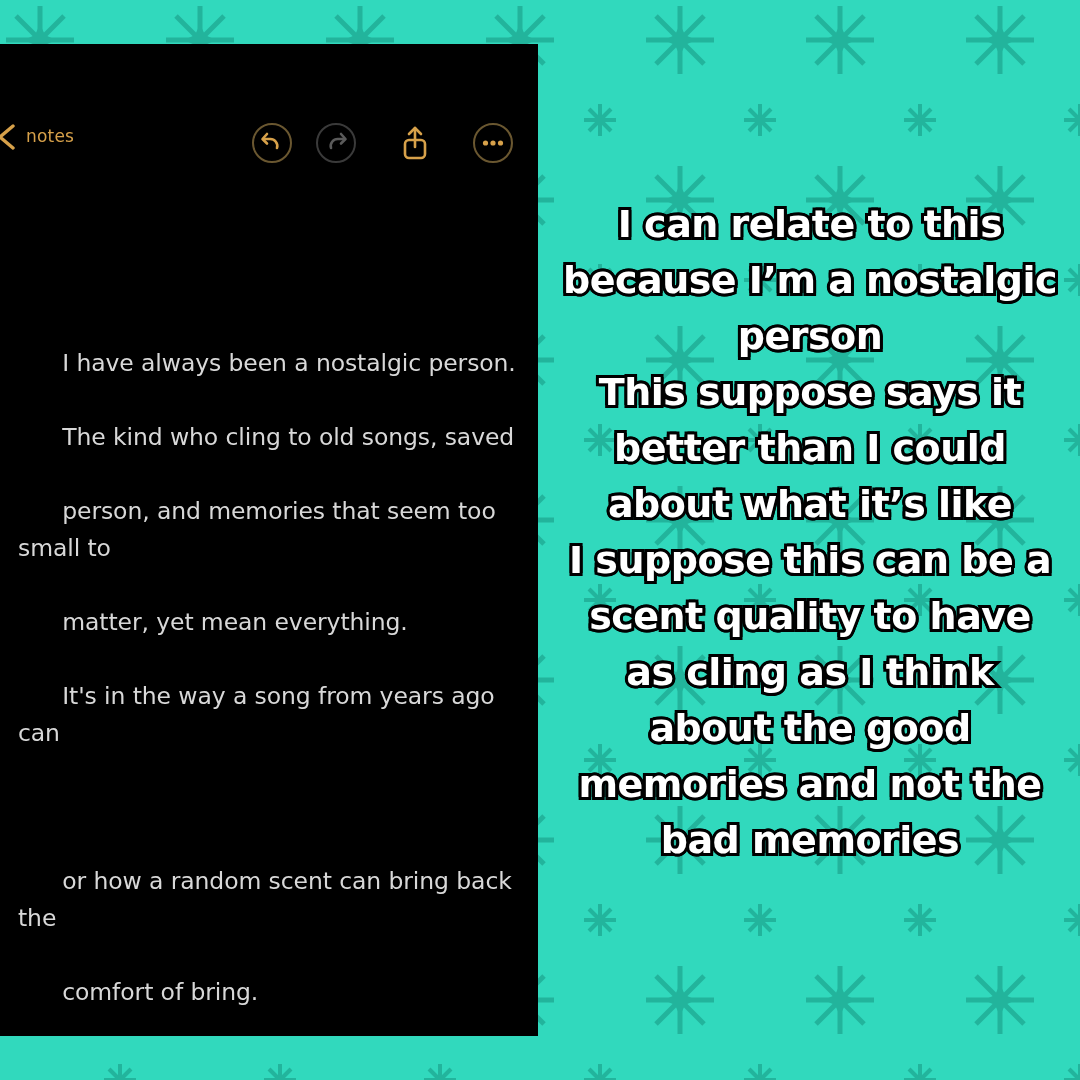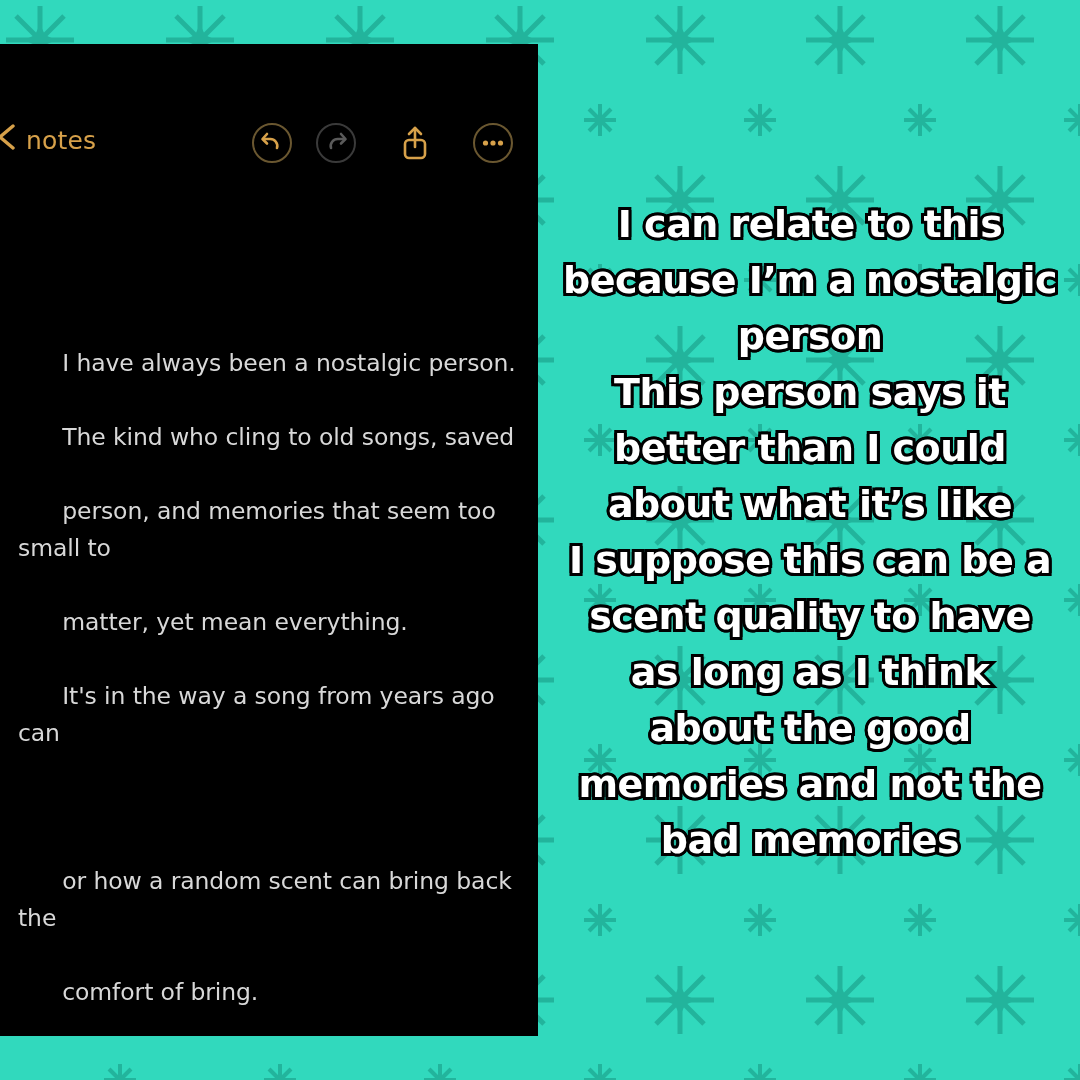--- a/index.html
+++ b/index.html
@@ -52,21 +52,21 @@
     width: 26px;
     height: 26px;
   }
   .back-chevron svg { display:block; }
 
   #back-label {
     position: absolute;
     left: 26px;
     top: 82px;
     color: #d7a14a;
-    font-size: 25px;
+    font-size: 17px;
     font-family: "DejaVu Sans", sans-serif;
     letter-spacing: 0.2px;
   }
 
   .tool-icon {
     position: absolute;
     top: 78px;
     width: 42px;
     height: 42px;
   }
@@ -202,22 +202,22 @@
     </div>
     
     
   </div>
 </div>
 
 <div id="caption">
   <span class="cap-line">I can relate to this</span>
   <span class="cap-line">because I’m a nostalgic</span>
   <span class="cap-line">person</span>
-  <span class="cap-line">This person says it</span>
+  <span class="cap-line">This suppose says it</span>
   <span class="cap-line">better than I could</span>
   <span class="cap-line">about what it’s like</span>
   <span class="cap-line">I suppose this can be a</span>
   <span class="cap-line">scent quality to have</span>
-  <span class="cap-line">as long as I think</span>
+  <span class="cap-line">as cling as I think</span>
   <span class="cap-line">about the good</span>
   <span class="cap-line">memories and not the</span>
   <span class="cap-line">bad memories</span>
 </div>
 
 </body></html>

